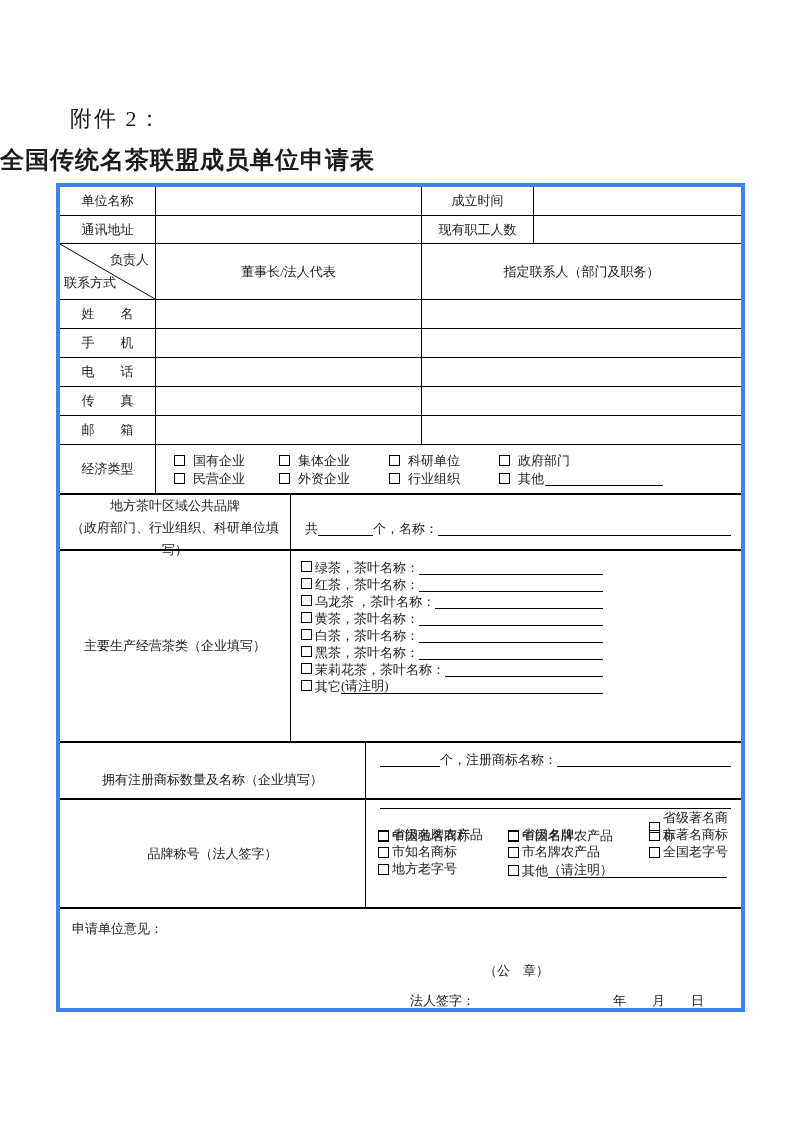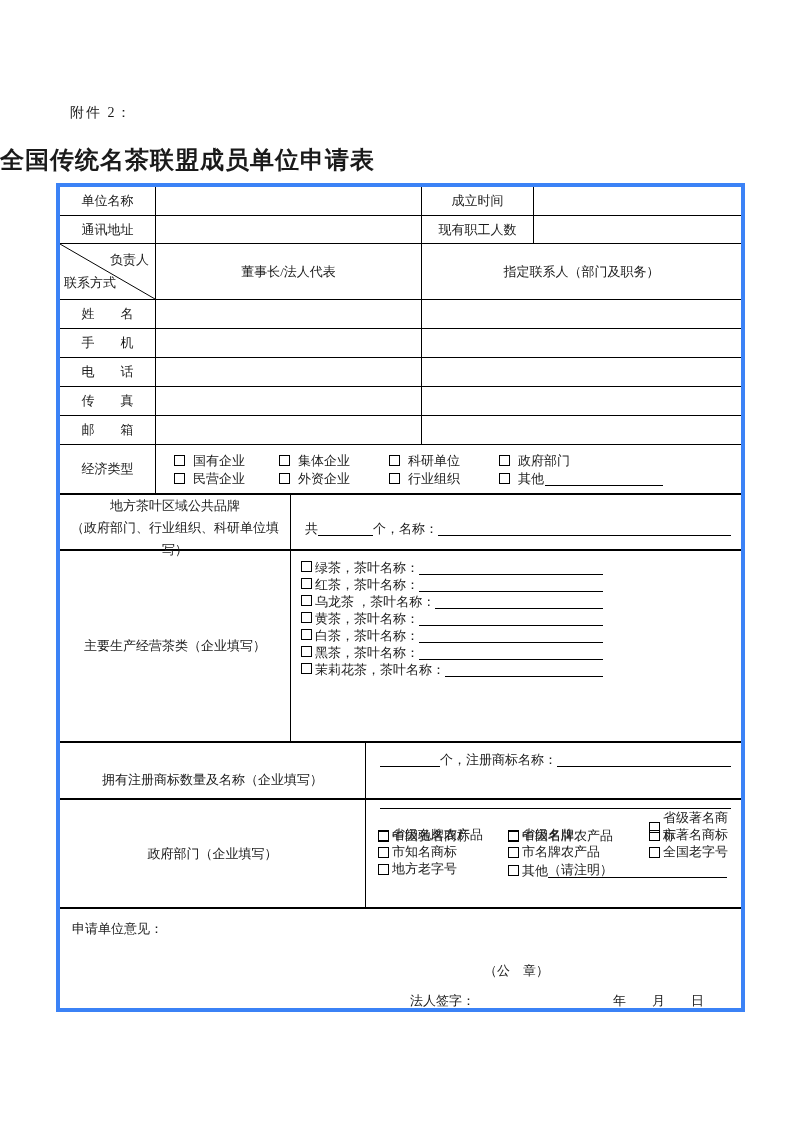--- a/index.html
+++ b/index.html
@@ -4,21 +4,21 @@
 <style>
   * { margin:0; padding:0; box-sizing:border-box; }
   html,body { background:#ffffff; }
   body {
     width:800px; height:1131px; position:relative;
     font-family:"Liberation Serif","DejaVu Serif",serif;
     color:#1a1a1a;
   }
   .attachment {
     position:absolute; left:70px; top:104px;
-    font-size:14px; letter-spacing:2px;
+    font-size:22px; letter-spacing:2px;
   }
   .doc-title {
     position:absolute; left:0; top:144px; width:100%;
     text-align:left; font-size:24px; font-weight:bold;
     font-family:"Liberation Sans","DejaVu Sans",sans-serif;
     letter-spacing:1px;
   }
   .form-table {
     position:absolute; left:56px; top:183px; width:689px;
     border:4px solid #3b82f6; font-size:13px;
@@ -242,37 +242,43 @@
       <div class="line tea-line">
           <span class="cb"></span>
           <span>黑茶，茶叶名称：</span>
           <span class="ul fill"></span>
         </div>
       <div class="line tea-line">
           <span class="cb"></span>
           <span>茉莉花茶，茶叶名称：</span>
           <span class="ul fill"></span>
         </div>
+      <div class="line tea-line">
+          <span class="cb"></span>
+          <span>其它</span>
+          <span class="note-ul">(请注明)</span>
+          <span class="ul fill"></span>
+        </div>
     </div>
   </div>
 
   <div class="row cols-e h57 thick">
     <div class="cell">拥有注册商标数量及名称（企业填写）</div>
     <div class="cell left tm-cell">
       <div class="line">
         <span class="ul blank60"></span>
         <span>个，注册商标名称：</span>
         <span class="ul fill"></span>
       </div>
       <div class="full-ul"></div>
     </div>
   </div>
 
   <div class="row cols-e h109 thick">
-    <div class="cell">政府部门（企业填写）</div>
+    <div class="cell">品牌称号（法人签字）</div>
     <div class="cell left titles-cell">
       <div class="title-row">
         <span class="opt">
             <span class="cb"></span>
             <span>中国驰名商标</span>
           </span>
         <span class="opt">
             <span class="cb"></span>
             <span>中国名牌农产品</span>
           </span>

